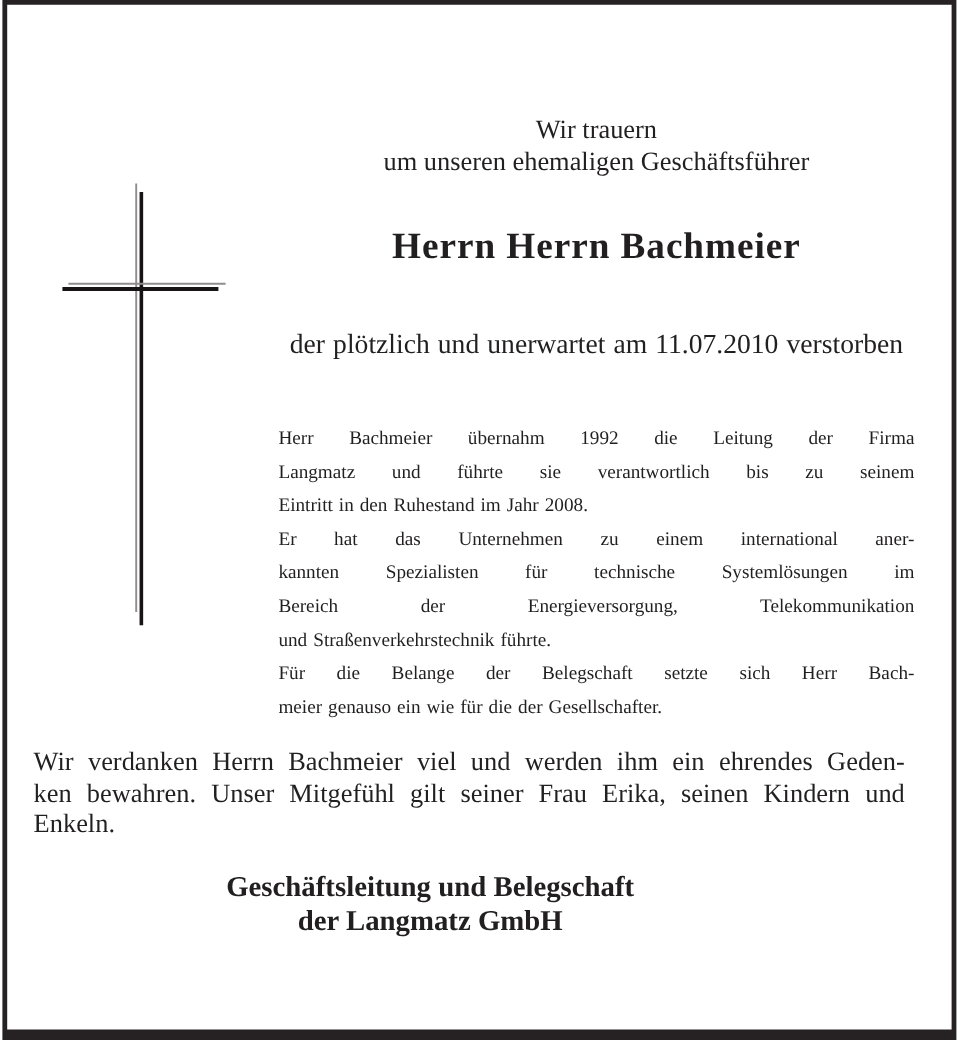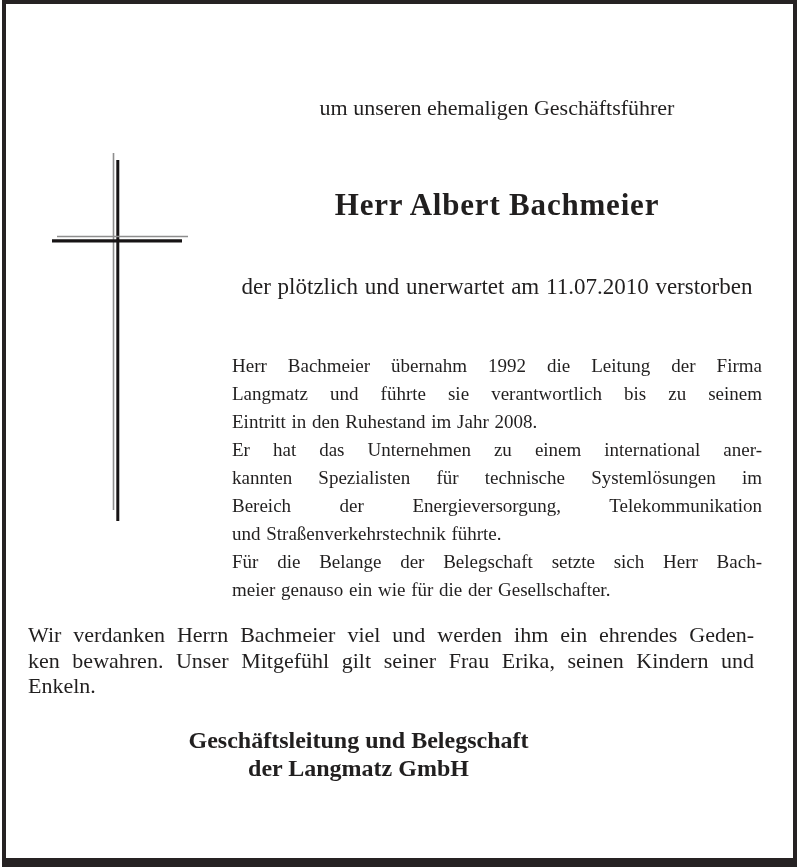--- a/index.html
+++ b/index.html
@@ -12,21 +12,21 @@
     position:absolute; left:2px; right:3px; top:0; bottom:0;
     border:4px solid #262223; border-bottom-width:9px;
     box-sizing:border-box; pointer-events:none;
   }
   .cross-wrap { position:absolute; left:0; top:0; width:800px; height:867px; pointer-events:none; }
   .col { position:absolute; left:232px; width:530px; }
   .hdr  { top:94px; text-align:center; font-size:22px; line-height:27px; }
   .name { top:188px; text-align:center; font-size:31px; line-height:34px;
           font-weight:bold; letter-spacing:0.8px; margin:0; }
   .announce { top:274px; text-align:center; font-size:23px; line-height:26px; word-spacing:1px; }
-  .bodyblk  { top:352px; font-size:19px; line-height:28px; word-spacing:1px; }
+  .bodyblk  { top:352px; font-size:16px; line-height:28px; word-spacing:1px; }
   .ln       { text-align:left; }
   .ln.jl    { text-align:justify; text-align-last:justify; }
   .tribute  { position:absolute; left:28px; width:726px; top:622px;
               font-size:22px; line-height:25.5px; word-spacing:1px; }
   .sig { position:absolute; left:0; width:717px; top:727px; text-align:center;
          font-weight:bold; font-size:24px; line-height:27.5px; }
 </style>
 </head>
 <body>
 
@@ -37,24 +37,25 @@
   <div class="cross-wrap">
     <svg width="800" height="867" viewBox="0 0 800 867" xmlns="http://www.w3.org/2000/svg">
       <line x1="113.5" y1="153" x2="113.5" y2="510" stroke="#8e8e8e" stroke-width="1.6"></line>
       <line x1="117.8" y1="160" x2="117.8" y2="521" stroke="#171415" stroke-width="3"></line>
       <line x1="57" y1="236.5" x2="188" y2="236.5" stroke="#8e8e8e" stroke-width="1.6"></line>
       <line x1="52" y1="240.8" x2="182" y2="240.8" stroke="#171415" stroke-width="3.2"></line>
     </svg>
   </div>
 
   <div class="col hdr">
+    <div>Wir trauern</div>
     <div>um unseren ehemaligen Geschäftsführer</div>
   </div>
 
-  <h1 class="col name">Herr Albert Bachmeier</h1>
+  <h1 class="col name">Herrn Herrn Bachmeier</h1>
 
   <div class="col announce">
     <div>der plötzlich und unerwartet am 11.07.2010 verstorben</div>
   </div>
 
   <div class="col bodyblk">
     <div class="ln jl">Herr Bachmeier übernahm 1992 die Leitung der Firma</div>
     <div class="ln jl">Langmatz und führte sie verantwortlich bis zu seinem</div>
     <div class="ln">Eintritt in den Ruhestand im Jahr 2008.</div>
     <div class="ln jl">Er hat das Unternehmen zu einem international aner-</div>

